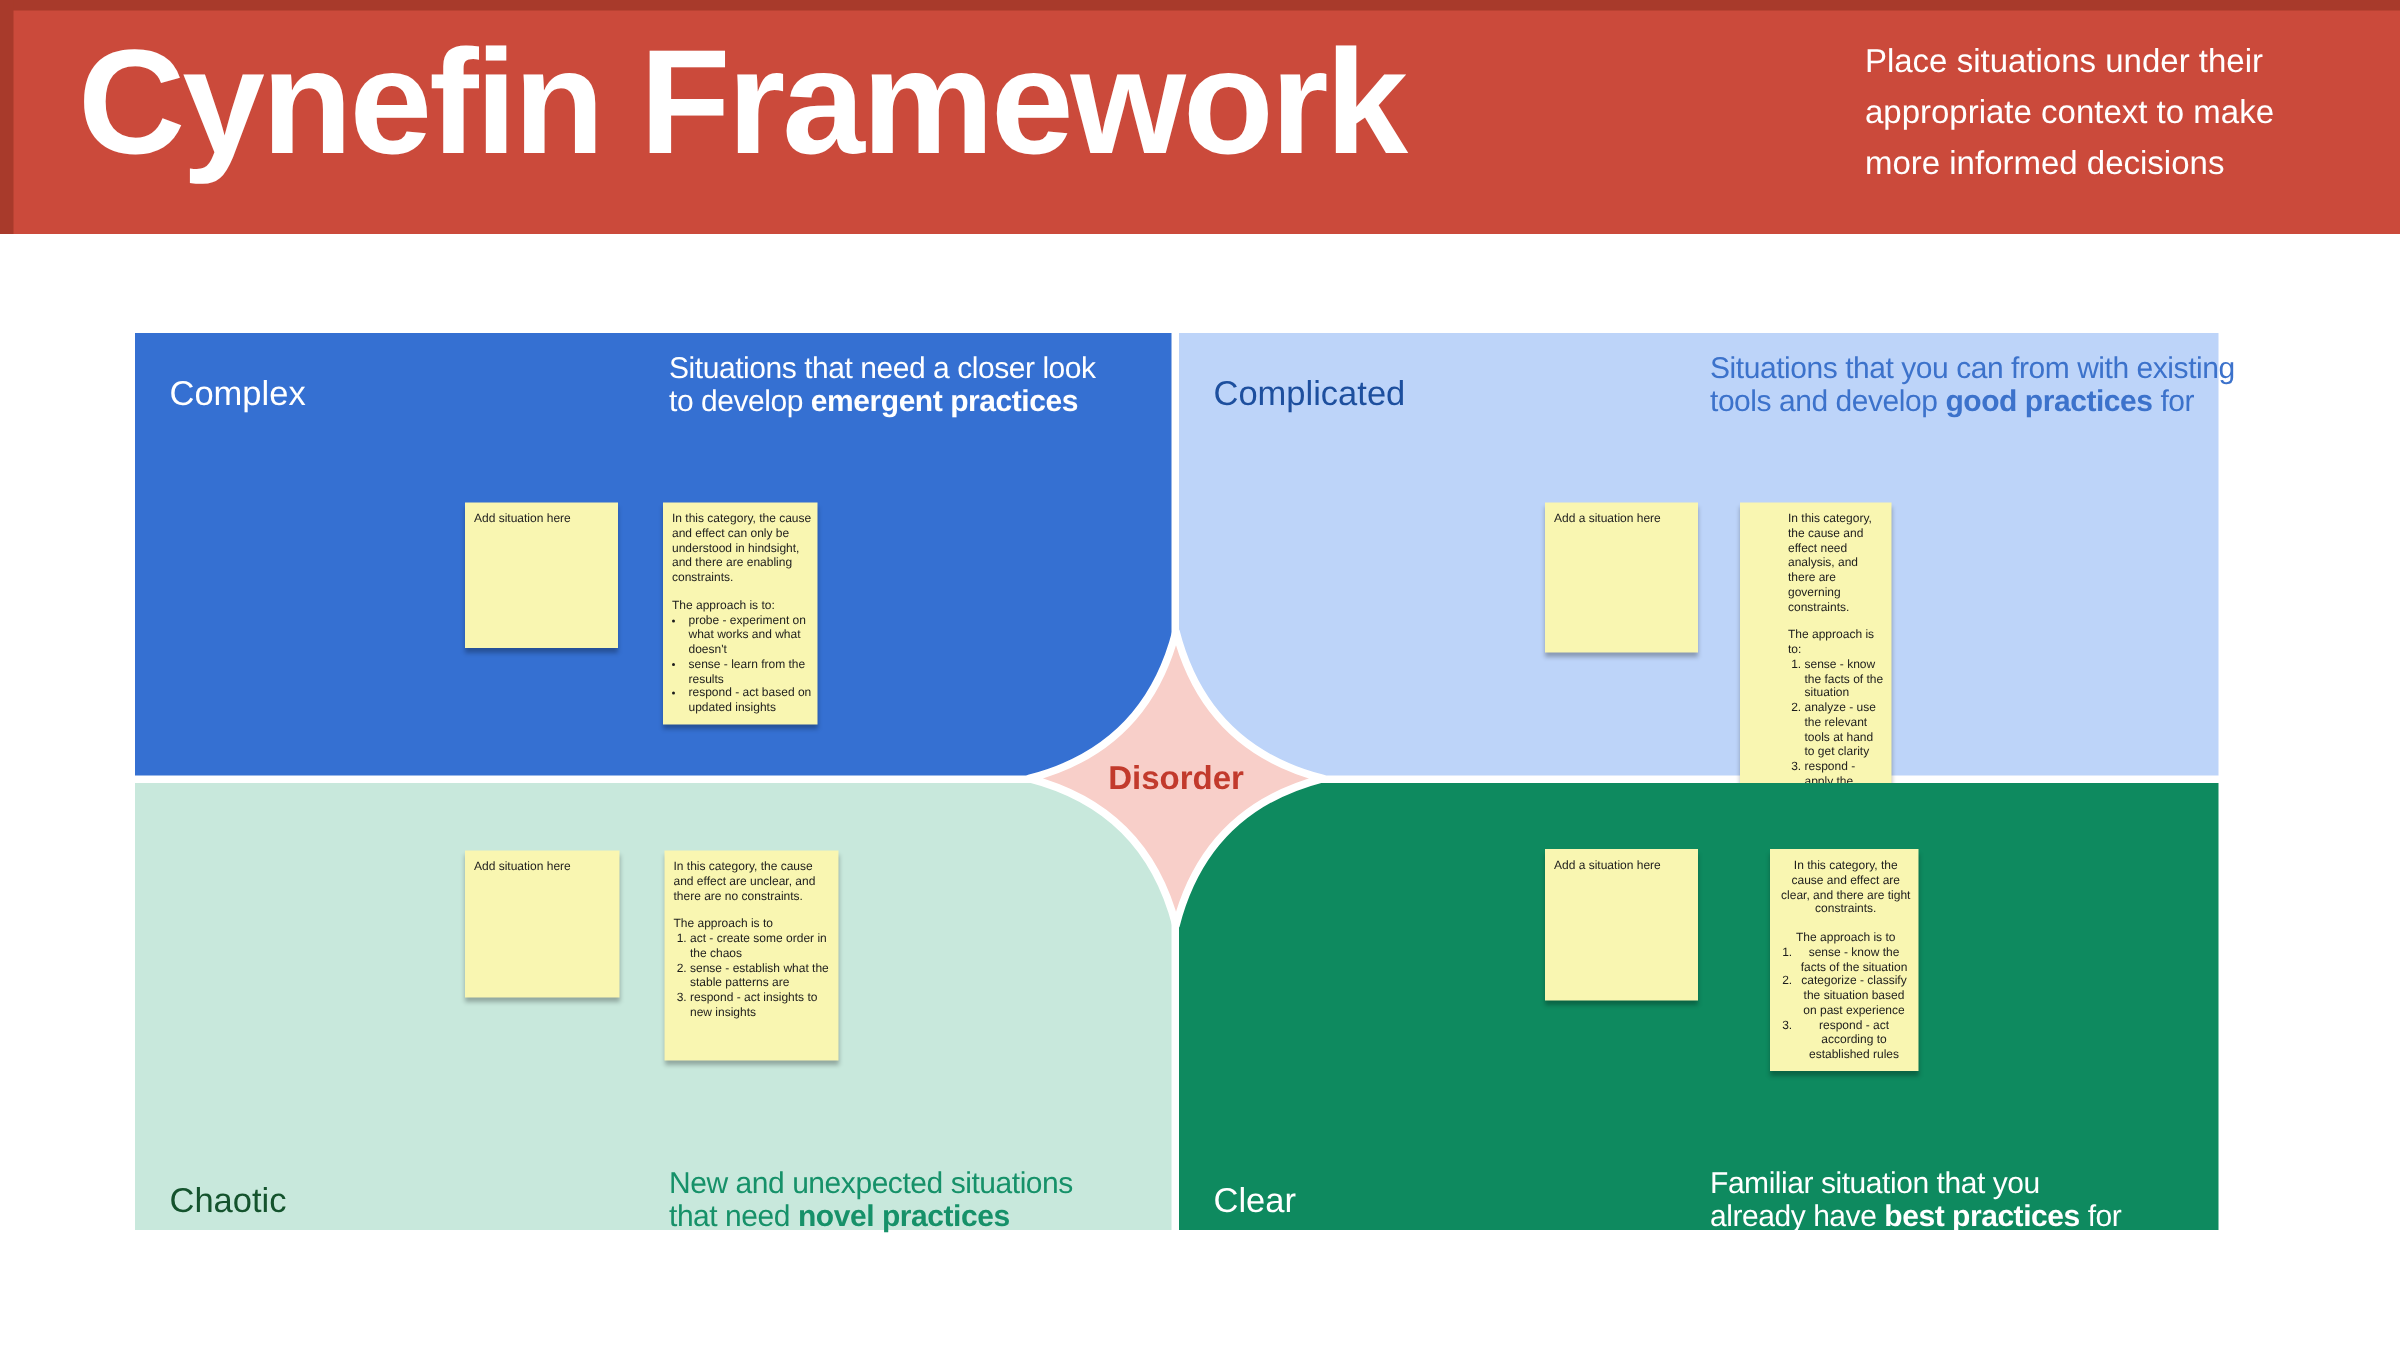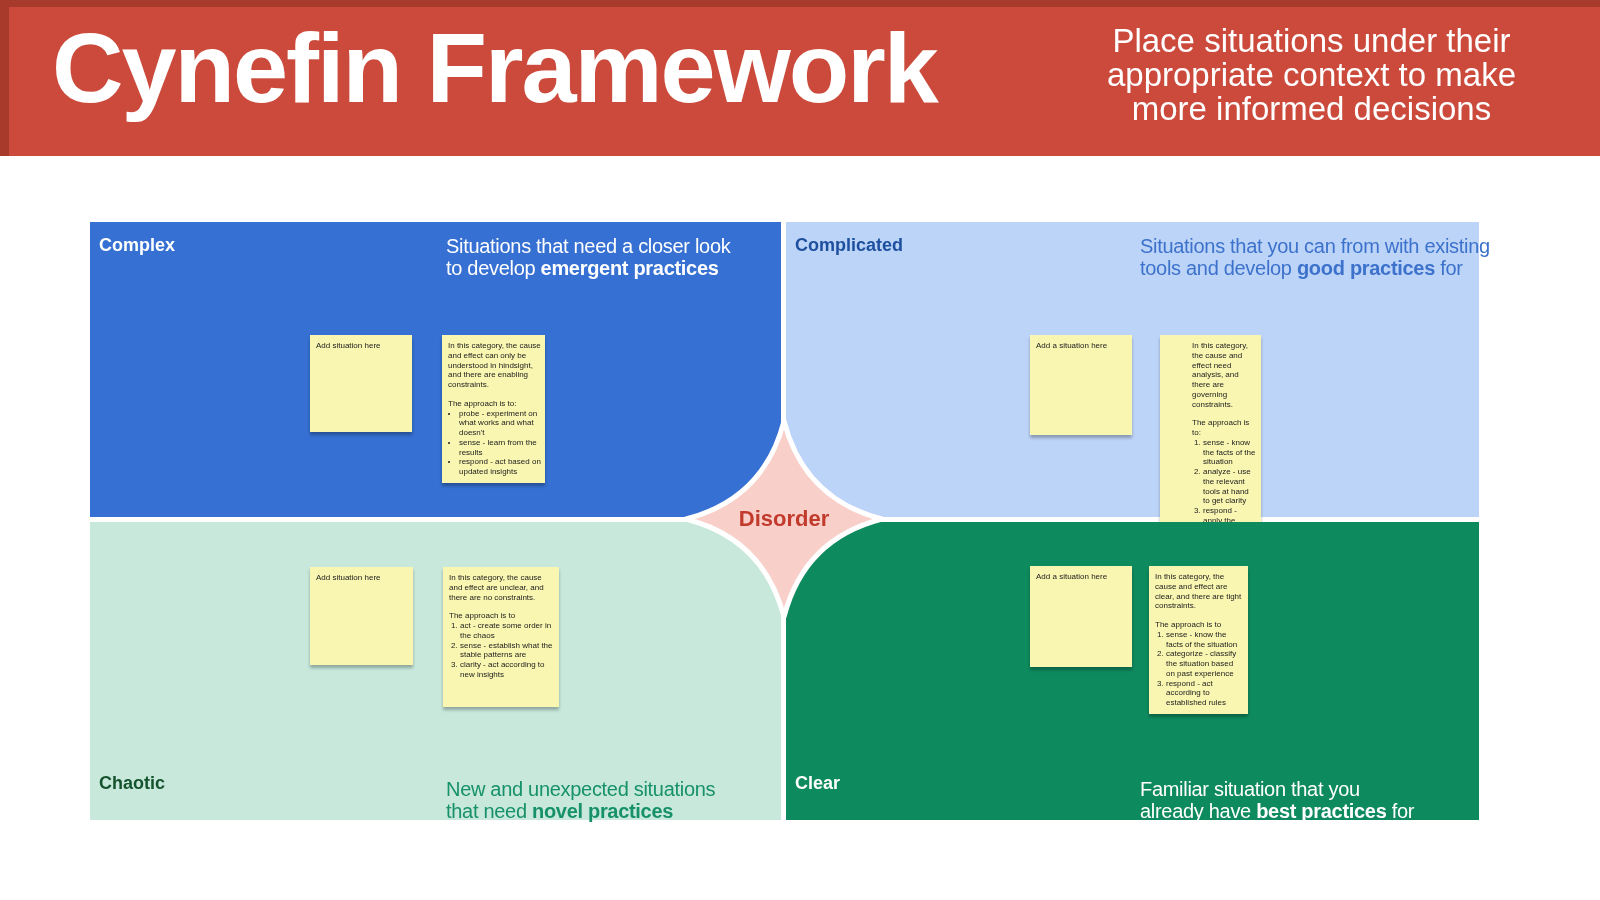--- a/index.html
+++ b/index.html
@@ -14,31 +14,31 @@
   }
   .header-edge-top{position:absolute;left:0;top:0;width:1600px;height:7px;background:#A83A2B;}
   .header-edge-left{position:absolute;left:0;top:0;width:9px;height:156px;background:#A83A2B;}
   .page-title{
     position:absolute;left:52px;top:14px;margin:0;
     font-size:99px;font-weight:bold;letter-spacing:-2px;line-height:1.1;
     color:#ffffff;white-space:nowrap;
   }
   .header-subtitle{
     position:absolute;right:84px;top:24px;margin:0;
-    font-size:33px;line-height:34px;color:#ffffff;text-align:center;white-space:pre-line;
+    font-size:22px;line-height:34px;color:#ffffff;text-align:left;white-space:pre-line;
   }
   
   .board{position:absolute;left:90px;top:222px;width:1389px;height:598px;}
   .quad{position:absolute;}
   .quad-complex    {left:0;    top:0;    width:691px;height:295px;background:#3570D2;}
   .quad-complicated{left:696px;top:0;    width:693px;height:295px;background:#BDD4F9;}
   .quad-chaotic    {left:0;    top:300px;width:691px;height:298px;background:#C8E8DC;}
   .quad-clear      {left:696px;top:300px;width:693px;height:298px;background:#0E8A5F;}
 
-  .q-title{position:absolute;margin:0;font-size:18px;font-weight:bold;line-height:1.25;white-space:nowrap;}
+  .q-title{position:absolute;margin:14px;font-size:23px;font-weight:normal;line-height:1.25;white-space:nowrap;}
   .q-title.row-top{left:9px;top:12px;}
   .q-title.row-bottom{left:9px;top:250px;}
   .quad-complex .q-title, .quad-clear .q-title{color:#ffffff;}
   .quad-complicated .q-title{color:#1D4F9E;}
   .quad-chaotic .q-title{color:#14532d;}
 
   .q-desc{position:absolute;margin:0;font-size:20px;letter-spacing:-0.3px;line-height:22px;
           white-space:pre-line;width:352px;}
   .quad-complex .q-desc{left:356px;top:13px;color:#ffffff;}
   .quad-complicated .q-desc{left:354px;top:13px;color:#3C72CB;}
@@ -60,21 +60,21 @@
   .add-note{width:102px;height:97px;}
   .info-note{width:103px;min-height:140px;}
   
   .quad-complex .add-note     {left:220px;top:113px;}
   .quad-complex .info-note    {left:352px;top:113px;}
   .quad-complicated .add-note {left:244px;top:113px;width:102px;height:100px;}
   .quad-complicated .info-note{left:374px;top:113px;width:101px;padding-left:32px;}
   .quad-chaotic .add-note     {left:220px;top:45px;width:103px;height:98px;}
   .quad-chaotic .info-note    {left:353px;top:45px;width:116px;}
   .quad-clear .add-note       {left:244px;top:44px;width:102px;height:101px;}
-  .quad-clear .info-note      {left:363px;top:44px;width:99px;}
+  .quad-clear .info-note      {left:394px;top:44px;width:99px;text-align:center;}
 
   
   .star-wrap{position:absolute;left:592px;top:195px;width:204px;height:204px;}
   .star-wrap svg{position:absolute;left:0;top:0;}
   .star-label{
     position:absolute;left:0;top:0;width:204px;height:204px;
     display:flex;align-items:center;justify-content:center;
     font-size:22px;font-weight:bold;color:#C23A2C;margin:0;
   }
 </style>
@@ -134,21 +134,21 @@
 that need </span><b>novel practices</b><span></span></p>
     <div class="note add-note">
       <p>Add situation here</p>
     </div>
     <div class="note info-note">
       <p>In this category, the cause and effect are unclear, and there are no constraints.</p>
       <p class="approach">The approach is to</p>
       <ol>
           <li>act - create some order in the chaos</li>
           <li>sense - establish what the stable patterns are</li>
-          <li>clarity - act according to new insights</li>
+          <li>respond - act insights to new insights</li>
         </ol>
     </div>
   </section>
 
   <section class="quad quad-clear">
     <h2 class="q-title row-bottom">Clear</h2>
     <p class="q-desc"><span>Familiar situation that you
 already have </span><b>best practices</b><span> for</span></p>
     <div class="note add-note">
       <p>Add a situation here</p>

